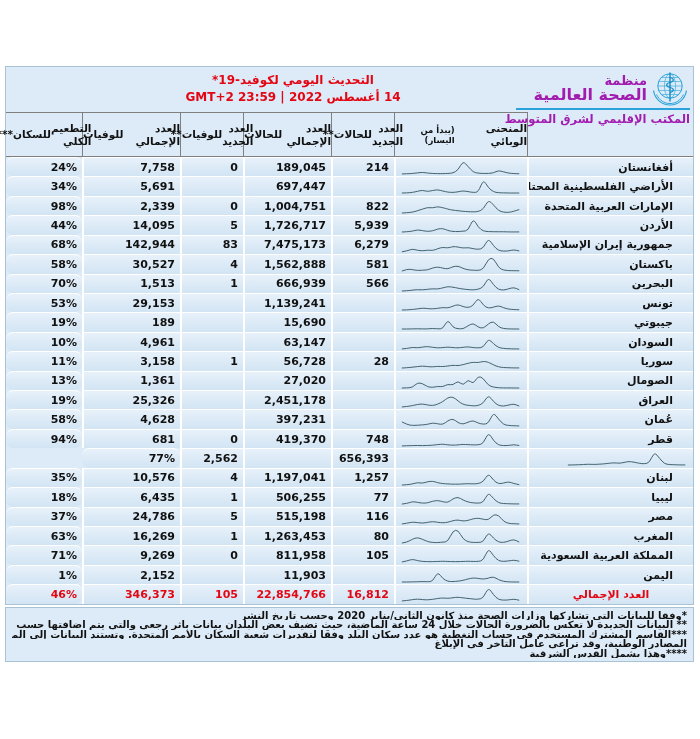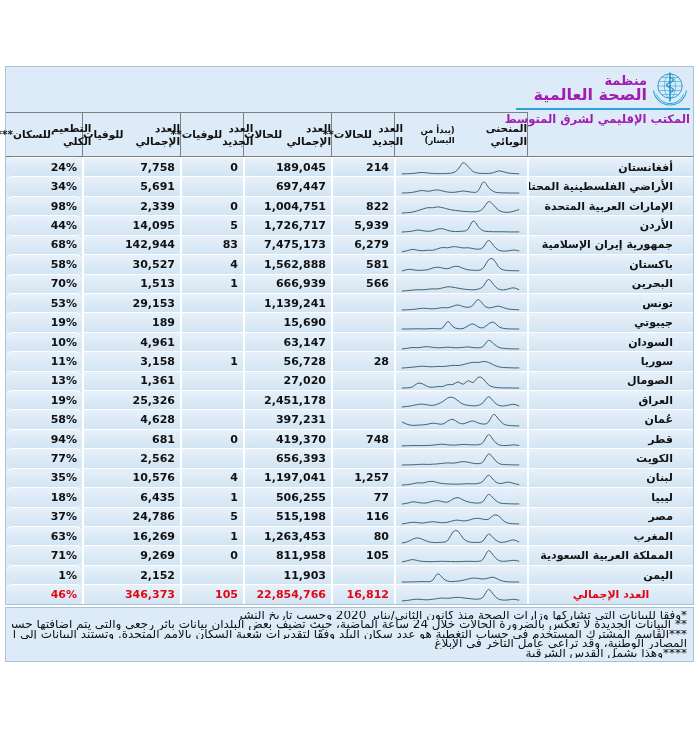--- a/index.html
+++ b/index.html
@@ -40,30 +40,34 @@
   .cell.num{display:flex;align-items:center;justify-content:flex-end;direction:ltr;
             padding-right:5px;font-weight:bold;font-size:11px;white-space:nowrap;}
   .cell.spark{padding:0;}
   .cell.spark svg{display:block;}
   .trow.total .cell{color:#e30613;}
   .trow.total .cell.country{justify-content:center;padding:0;}
 
   
   .footnotes{position:absolute;top:607px;left:5px;width:689px;box-sizing:border-box;
              border:1px solid #a9c2d6;background:#dcebf7;padding:3px 6px;
-             font-size:12px;font-weight:normal;line-height:9.4px;color:#111;text-align:right;}
+             font-size:10px;font-weight:bold;line-height:9.4px;color:#111;text-align:right;}
   .footnotes div{white-space:nowrap;overflow:hidden;}
 </style>
 </head>
 <body>
 
 <div class="page">
   <div class="sheet">
 
     <div class="title-band">
+      <div class="titles">
+        <div>التحديث اليومي لكوفيد-19*</div>
+        <div>14 أغسطس 2022 | GMT+2 23:59</div>
+      </div>
 
       <div class="who-block">
         <div class="who-top">
           <svg viewBox="0 0 40 36" width="40" height="36" aria-hidden="true">
             <g fill="none" stroke="#2ba3da" stroke-width="1">
               <circle cx="20" cy="15" r="12.2"></circle>
               <path stroke-width="0.6" d="M8.6 10.5 H31.4 M7.9 15 H32.1 M8.6 19.5 H31.4 M11 6.5 H29 M11 23.5 H29"></path>
               <ellipse stroke-width="0.6" cx="20" cy="15" rx="5.6" ry="12.2"></ellipse>
               <path stroke-width="1.2" d="M3.5 19.5 C5 28.5 12 34 20 34 C28 34 35 28.5 36.5 19.5"></path>
               <path stroke-width="1" d="M6.5 23.5 C9.5 29.5 14 32.3 20 32.6"></path>
@@ -302,21 +306,20 @@
               <path d="M4.0 16.8Q9.3 16.6 12.0 16.5Q14.7 16.5 17.4 16.4Q20.0 16.3 22.7 16.4Q25.4 16.5 28.1 16.4Q30.7 16.3 33.4 16.2Q36.1 16.0 38.8 15.7Q41.4 15.4 44.1 15.1Q46.8 14.8 49.5 15.3Q52.1 15.7 54.8 15.9Q57.5 16.0 60.2 15.9Q62.8 15.7 65.5 15.4Q68.2 15.1 70.8 15.3Q73.5 15.4 76.2 15.6Q78.9 15.7 81.5 15.7Q84.2 15.7 86.9 15.0Q89.6 14.2 92.2 8.3Q94.9 2.4 97.6 6.8Q100.3 11.3 102.9 13.6Q105.6 16.0 108.3 16.2Q111.0 16.5 113.6 16.4Q116.3 16.3 119.0 15.9Q121.7 15.4 124.3 15.9L127.0 16.3" fill="none" stroke="#3a5a68" stroke-width="1" stroke-linecap="round"></path>
             </svg>
           </div>
     <div class="cell num">748</div>
     <div class="cell num">419,370</div>
     <div class="cell num">0</div>
     <div class="cell num">681</div>
     <div class="cell num">94%</div>
   </div>
         <div class="trow">
-    <div class="cell country">الكويت</div>
     <div class="cell spark">
             <svg viewBox="0 0 133 19.4" width="131" height="18.4">
               <path d="M4.0 16.9Q9.3 16.8 12.0 16.7Q14.7 16.6 17.4 16.5Q20.0 16.3 22.7 16.2Q25.4 16.0 28.1 16.2Q30.7 16.3 33.4 16.2Q36.1 16.0 38.8 15.9Q41.4 15.7 44.1 15.4Q46.8 15.1 49.5 14.8Q52.1 14.5 54.8 14.8Q57.5 15.1 60.2 14.7Q62.8 14.2 65.5 13.6Q68.2 13.1 70.8 13.5Q73.5 13.9 76.2 14.5Q78.9 15.1 81.5 15.4Q84.2 15.7 86.9 15.1Q89.6 14.5 92.2 8.8Q94.9 3.1 97.6 6.5Q100.3 9.8 102.9 12.8Q105.6 15.7 108.3 16.1Q111.0 16.5 113.6 16.5Q116.3 16.6 119.0 16.7Q121.7 16.8 124.3 16.8L127.0 16.8" fill="none" stroke="#3a5a68" stroke-width="1" stroke-linecap="round"></path>
             </svg>
           </div>
     <div class="cell num"></div>
     <div class="cell num">656,393</div>
     <div class="cell num"></div>
     <div class="cell num">2,562</div>
     <div class="cell num">77%</div>

